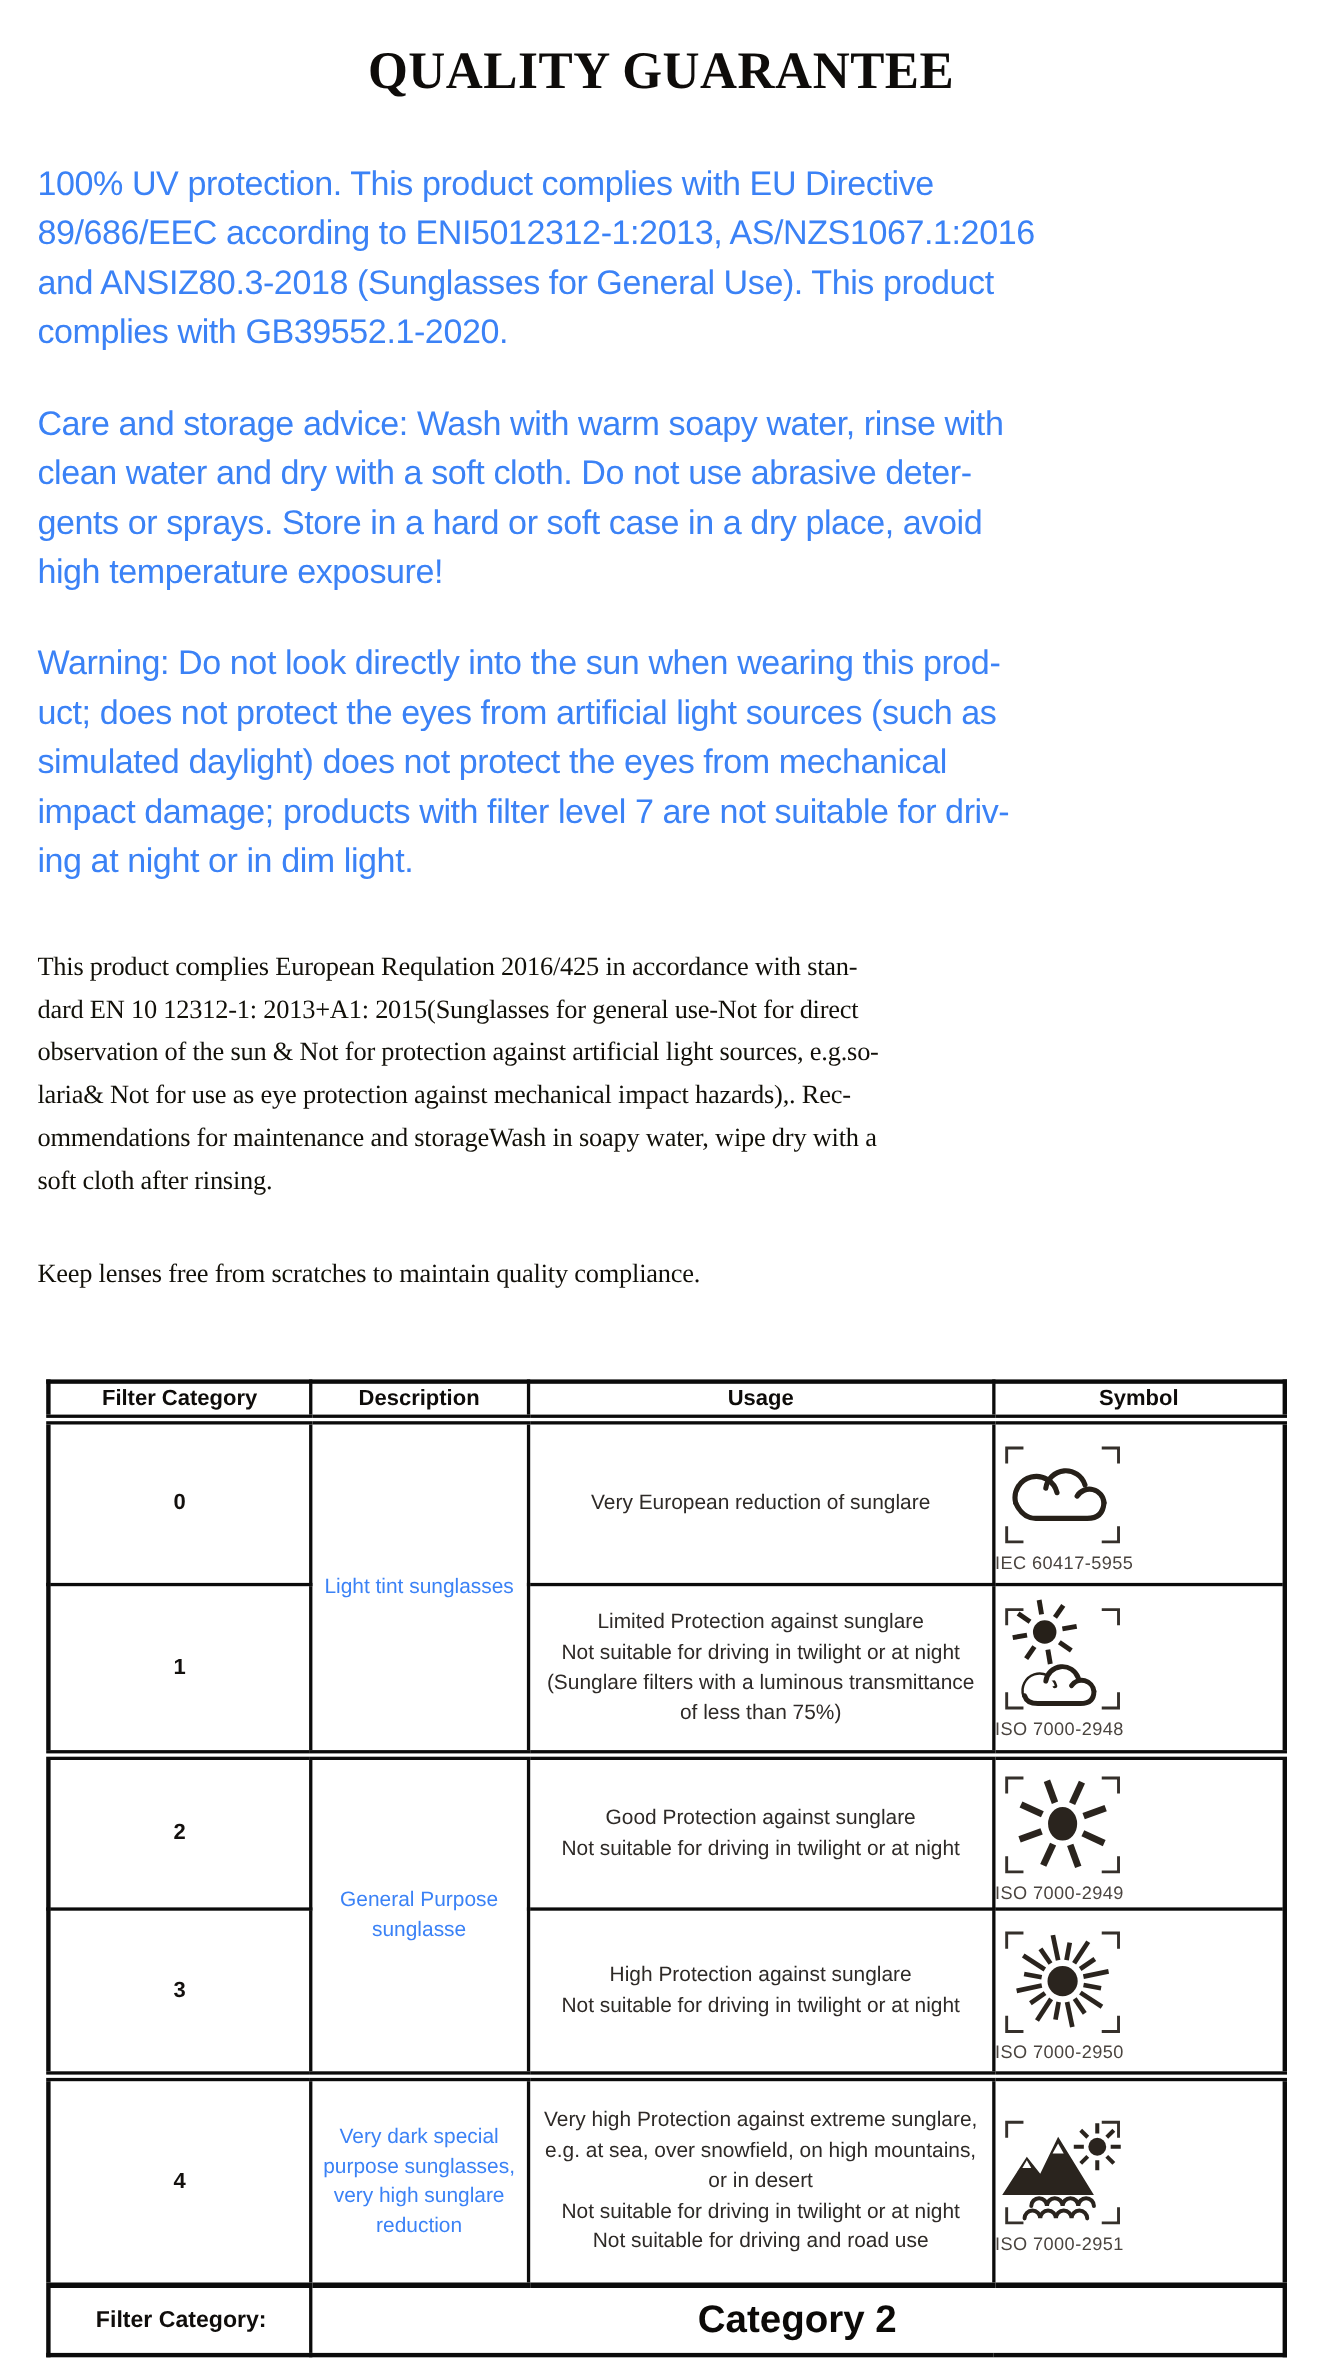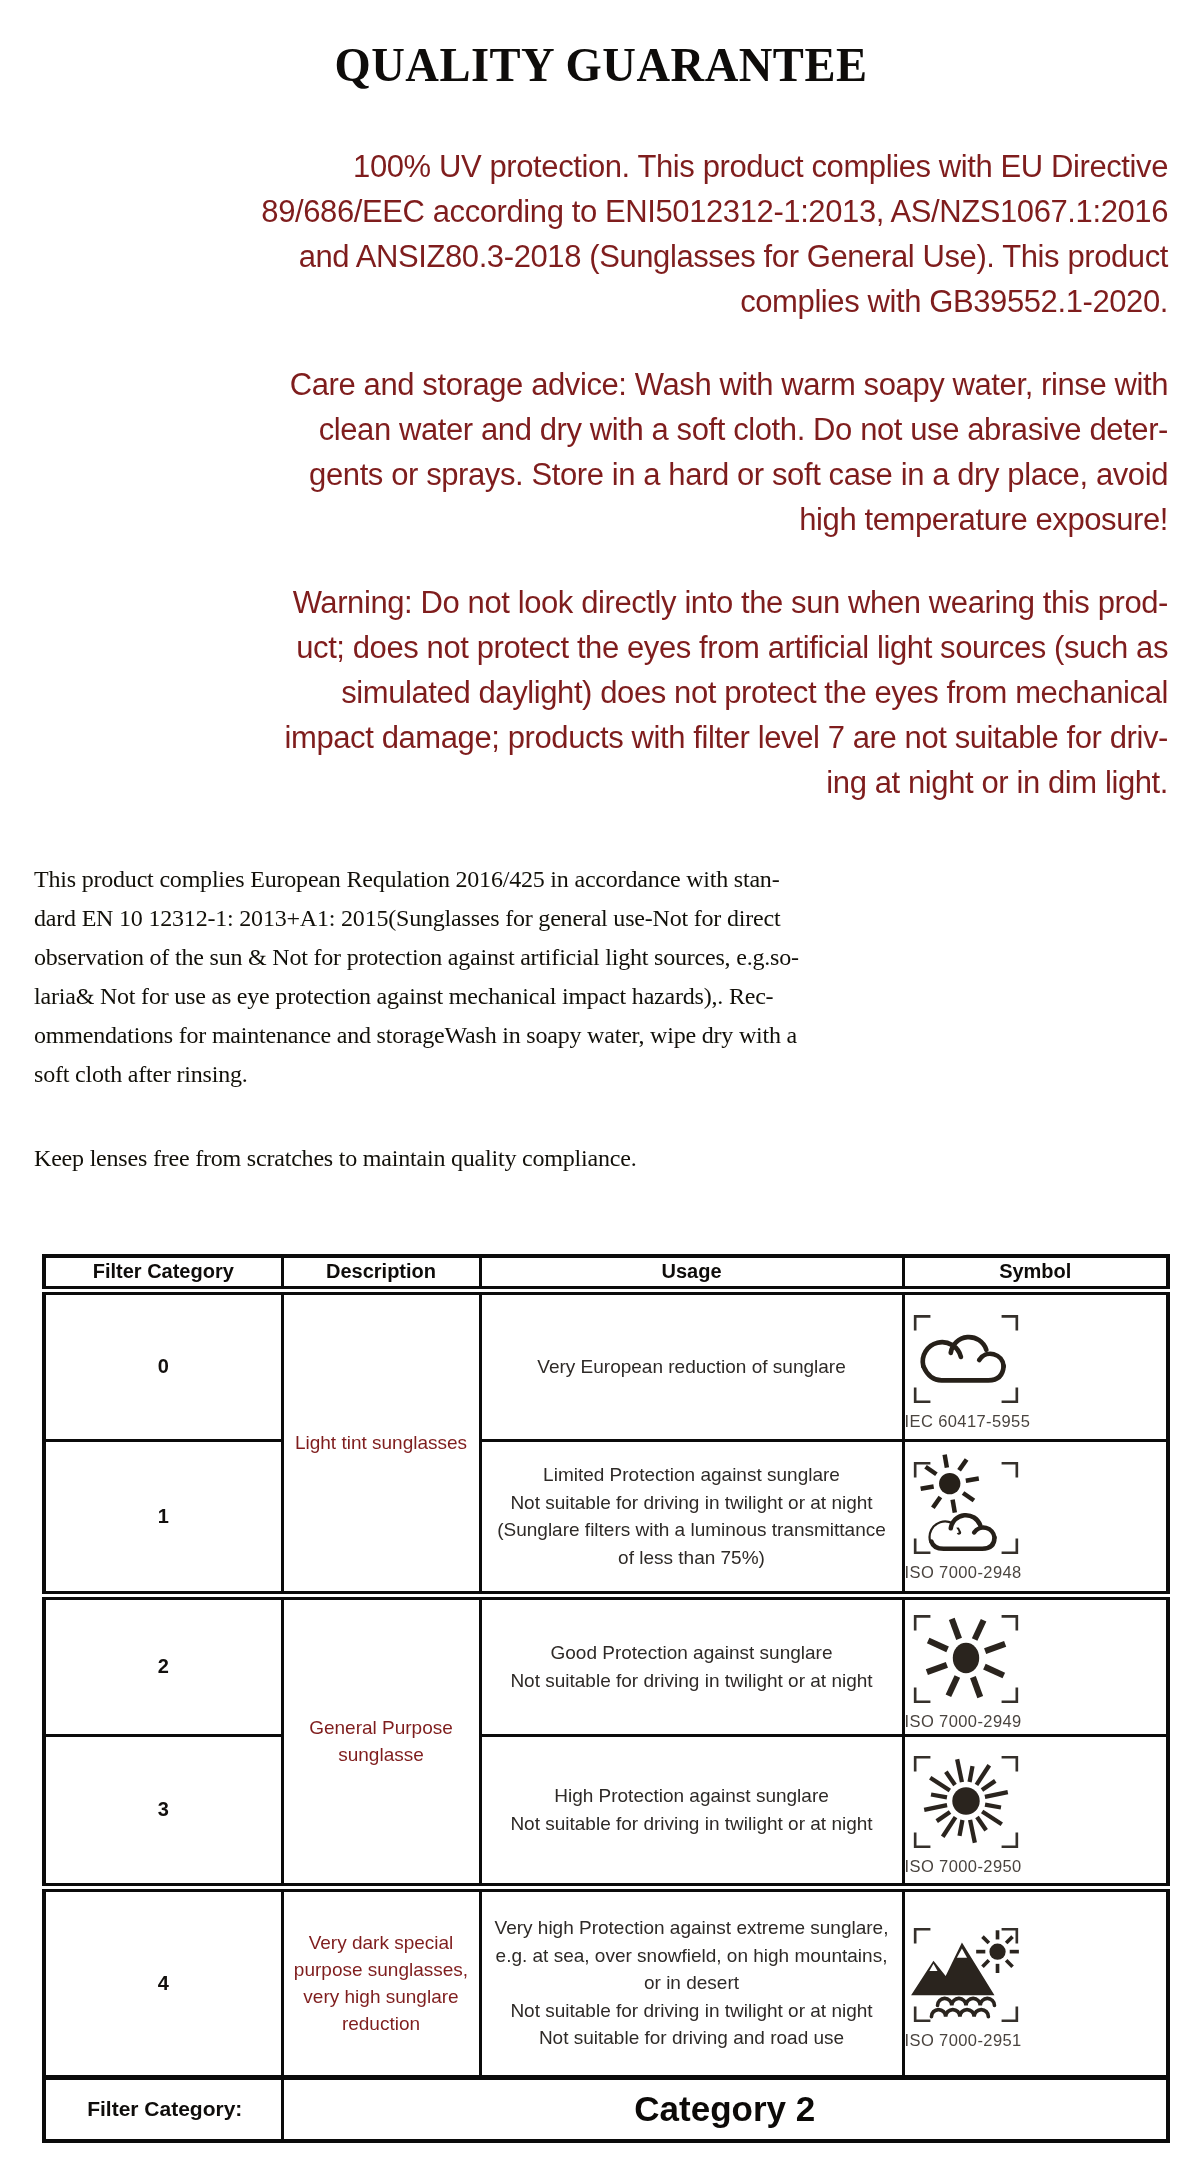--- a/index.html
+++ b/index.html
@@ -27,22 +27,21 @@
     color: #0e0c0a;
     margin: 0 0 50px 0;
     transform: scaleX(0.97);
   }
   .sans-p {
     font-size: 31px;
     line-height: 45px;
     letter-spacing: -0.4px;
     margin: 0 0 38px 0;
     white-space: pre-line;
-    color: #7f1d1d;
-    text-align: right;
+    color: #3b82f6;
   }
   .serif-p {
     font-family: Liberation Serif, serif;
     font-size: 24px;
     line-height: 39px;
     letter-spacing: -0.2px;
     margin: 55px 0 0 0;
     white-space: pre-line;
     color: #121009;
   }
@@ -72,21 +71,21 @@
   }
   .bb-double { border-bottom: 9px double #0b0b0b !important; }
   .bb-thick  { border-bottom: 5px solid  #0b0b0b !important; }
   tr.h-r0 td { height: 150px; }
   tr.h-r1 td { height: 155px; }
   tr.h-r2 td { height: 140px; }
   tr.h-r3 td { height: 152px; }
   tr.h-r4 td { height: 190px; }
   tr.h-ft td { height: 64px; text-align: center; }
   td.cat  { font-size: 20px; font-weight: bold; color: #13100e; }
-  td.desc { font-size: 19px; line-height: 27px; white-space: pre-line; color: #7f1d1d; }
+  td.desc { font-size: 19px; line-height: 27px; white-space: pre-line; color: #3b82f6; }
   td.usage{ font-size: 19px; line-height: 27.5px; white-space: pre-line; color: #2e2a27; }
   td.sym  { padding: 2px 0 0 0; }
   .sym-wrap { display: flex; flex-direction: column; align-items: flex-start; justify-content: center; }
   .sym-wrap svg { display: block; }
   .sym-label {
     font-size: 16.5px;
     letter-spacing: 0.4px;
     color: #4a443f;
     margin-top: 1px;
   }

